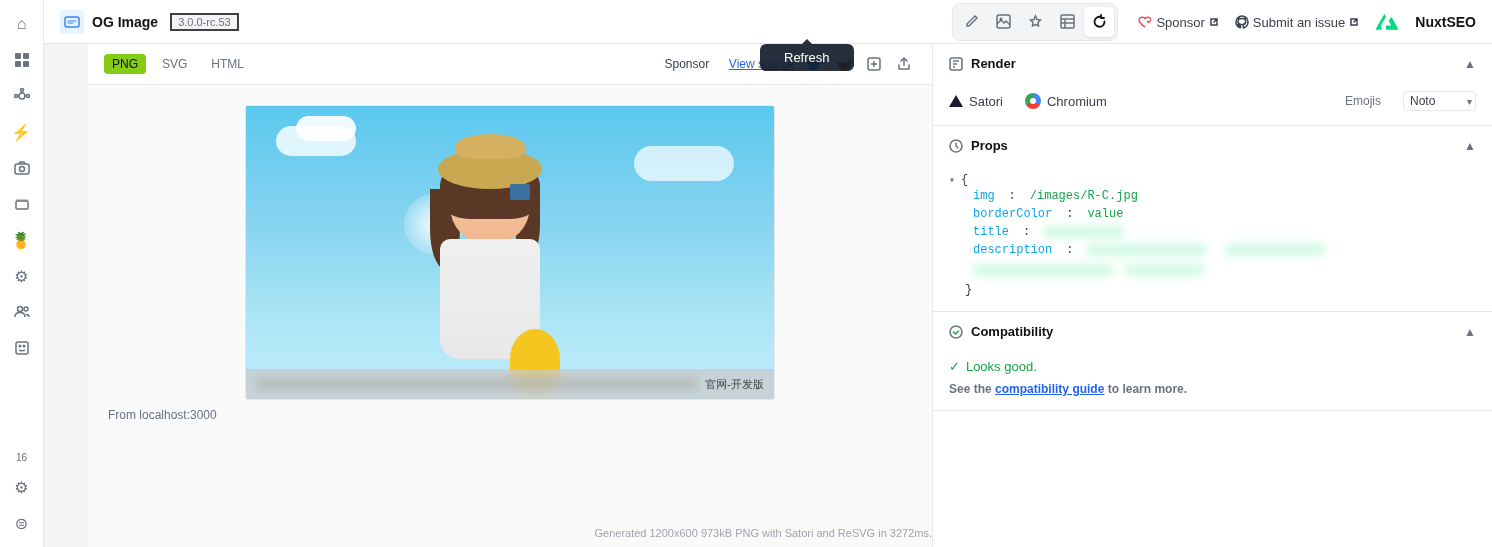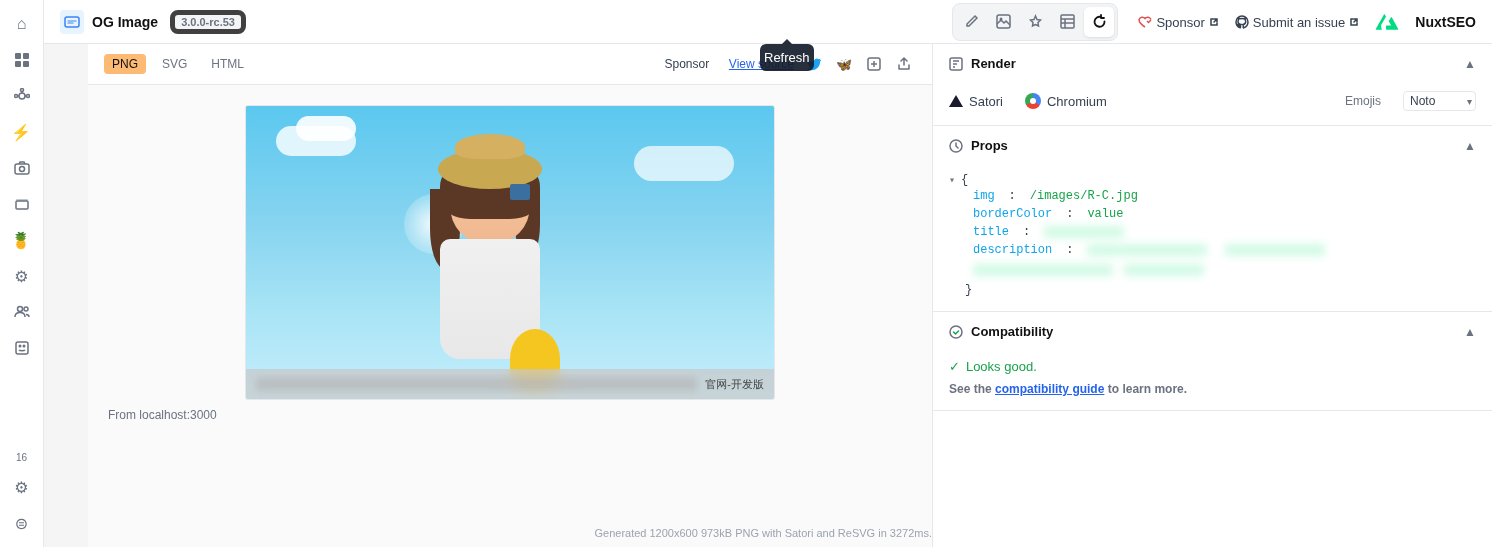--- a/index.html
+++ b/index.html
@@ -71,26 +71,25 @@
       height: 24px;
       background: #e8f4fd;
       border-radius: 4px;
       display: flex;
       align-items: center;
       justify-content: center;
       font-size: 12px;
     }
     .version-badge {
       background: #f3f4f6;
-      border: 5px solid #404040;
-      border-radius: 8px;
+      border: 2px solid #404040;
+      border-radius: 0;
       padding: 1px 6px;
       font-size: 11px;
       color: #6b7280;
-      font-weight: bold;
     }
     .topbar-spacer { flex: 1; }
     .topbar-tools {
       display: flex;
       align-items: center;
       gap: 2px;
       background: #f3f4f6;
       border: 1px solid #e5e7eb;
       border-radius: 8px;
       padding: 3px;
@@ -165,21 +164,21 @@
     }
     .tab-item {
       padding: 3px 8px;
       border-radius: 4px;
       cursor: pointer;
       font-size: 12px;
       font-weight: 500;
       color: #6b7280;
     }
     .tab-item.active {
-      background: #fdba74;
+      background: #84cc16;
       color: #111;
     }
     .tab-source {
       color: #2563eb;
       cursor: pointer;
       font-size: 12px;
       text-decoration: underline;
     }
     .tab-spacer { flex: 1; }
     .share-icons {
@@ -408,21 +407,21 @@
       text-align: center;
     }
 
     
     .refresh-tooltip {
       position: absolute;
       top: 44px;
       left: 760px;
       background: rgba(17, 24, 39, 0.9);
       color: #fff;
-      padding: 6px 4px;
+      padding: 6px 24px;
       border-radius: 6px;
       font-size: 13px;
       font-weight: 500;
       z-index: 200;
       pointer-events: none;
     }
     .refresh-tooltip::before {
       content: '';
       position: absolute;
       top: -5px;

